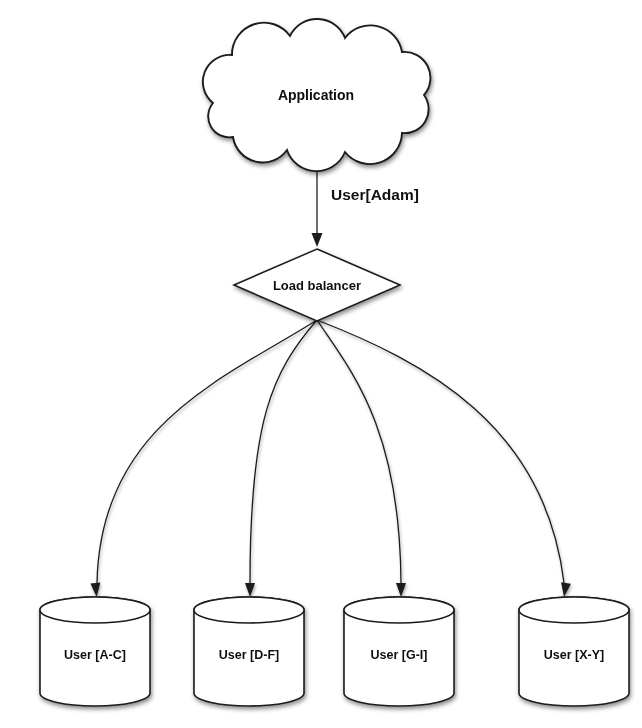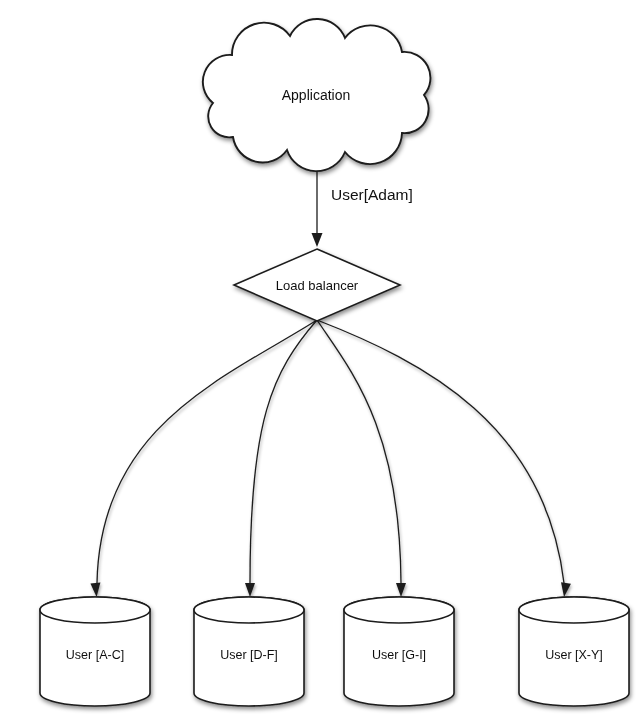--- a/index.html
+++ b/index.html
@@ -13,20 +13,21 @@
     padding: 0;
     background: var(--bg);
     font-family: "Liberation Sans", sans-serif;
   }
   .stage {
     width: 642px;
     height: 728px;
     position: relative;
     background: var(--bg);
     overflow: hidden;
+    font-weight: bold;
   }
   svg { display: block; }
   .shape {
     fill: var(--fill);
     stroke: var(--stroke);
     stroke-width: 1.6;
   }
   .cloud-shape { stroke-width: 1.9; }
   .edge {
     fill: none;

